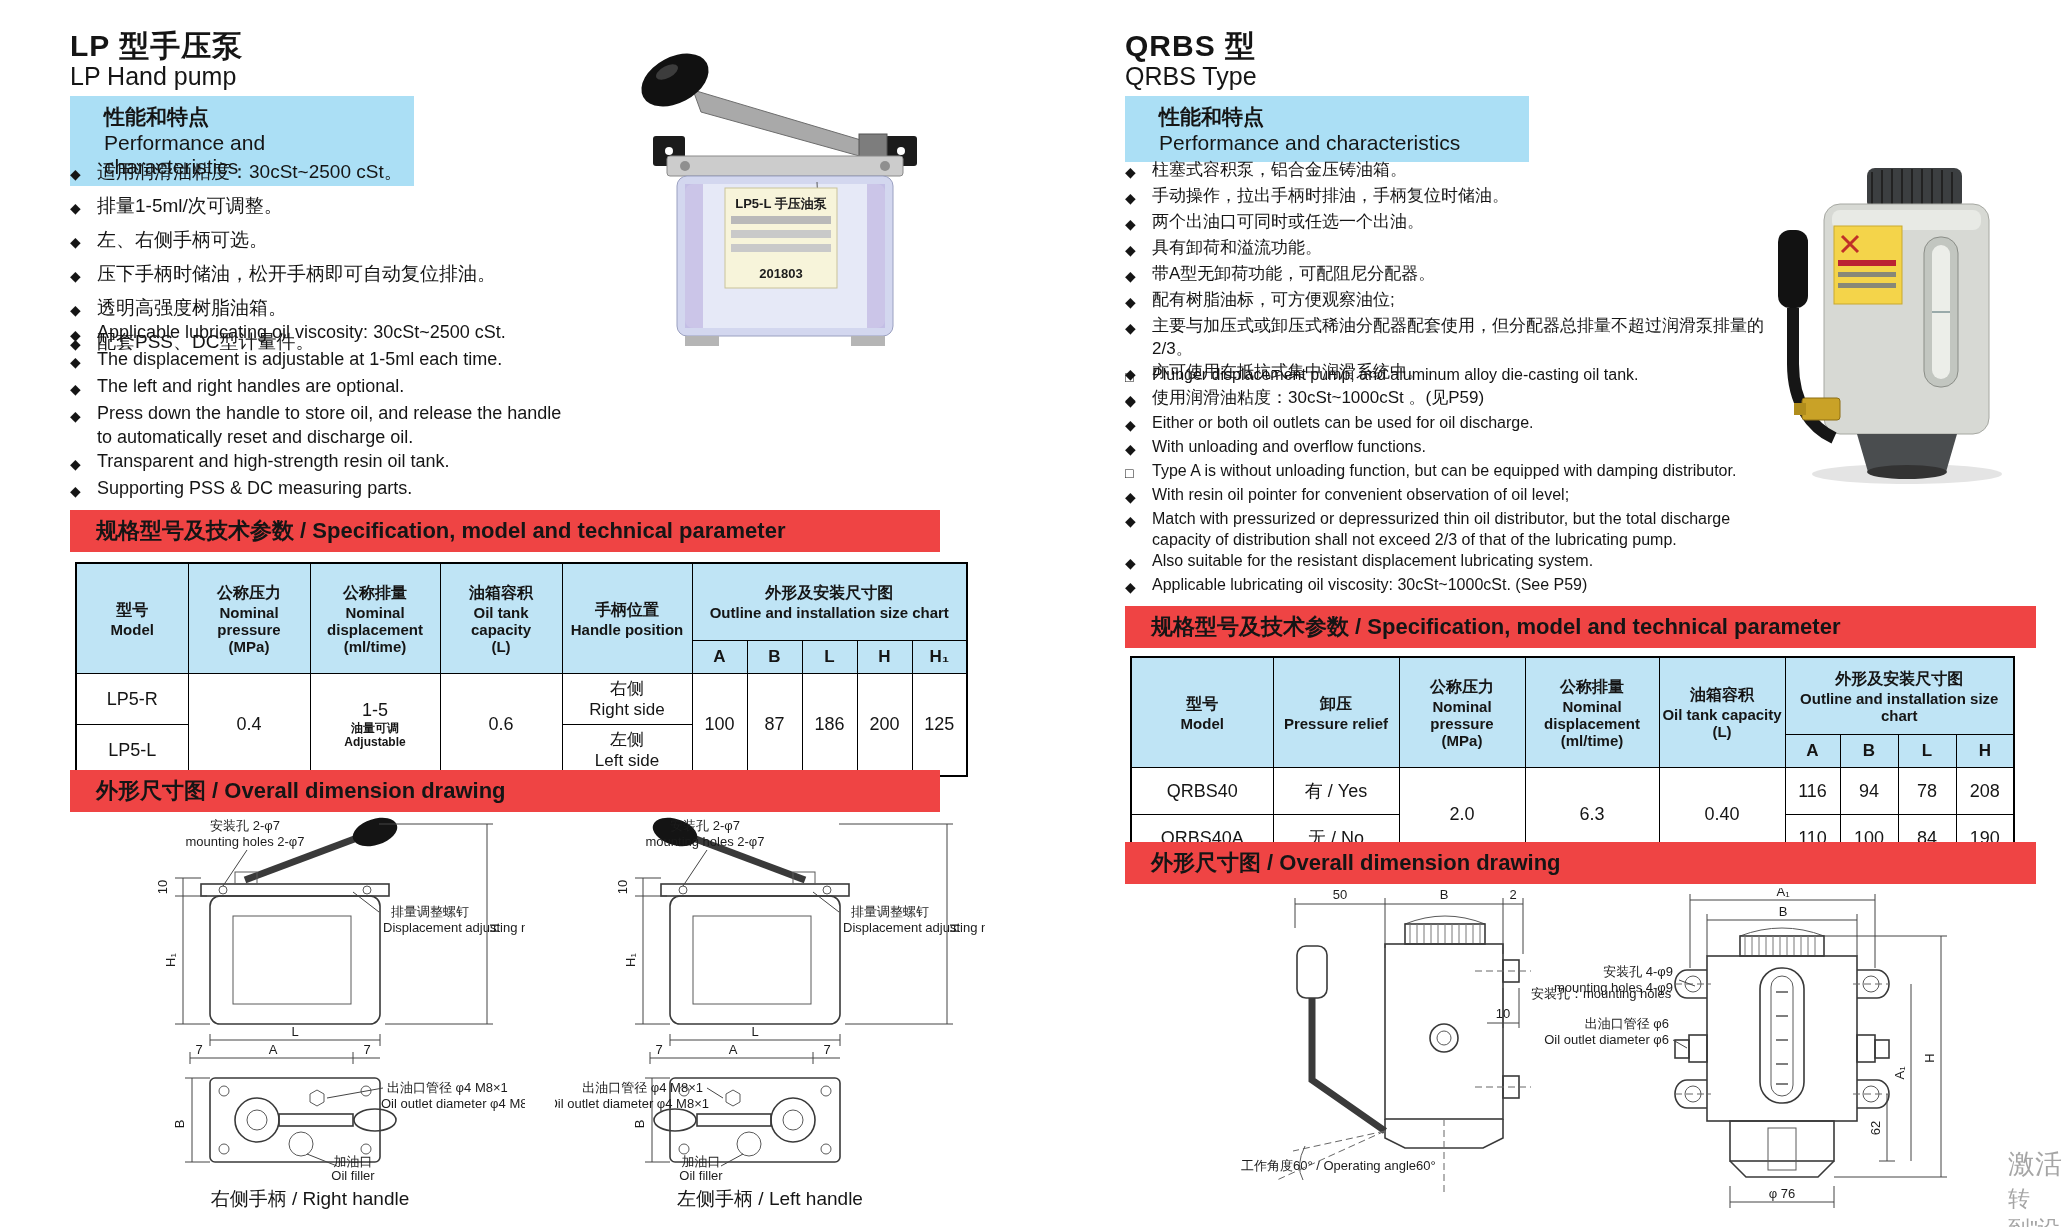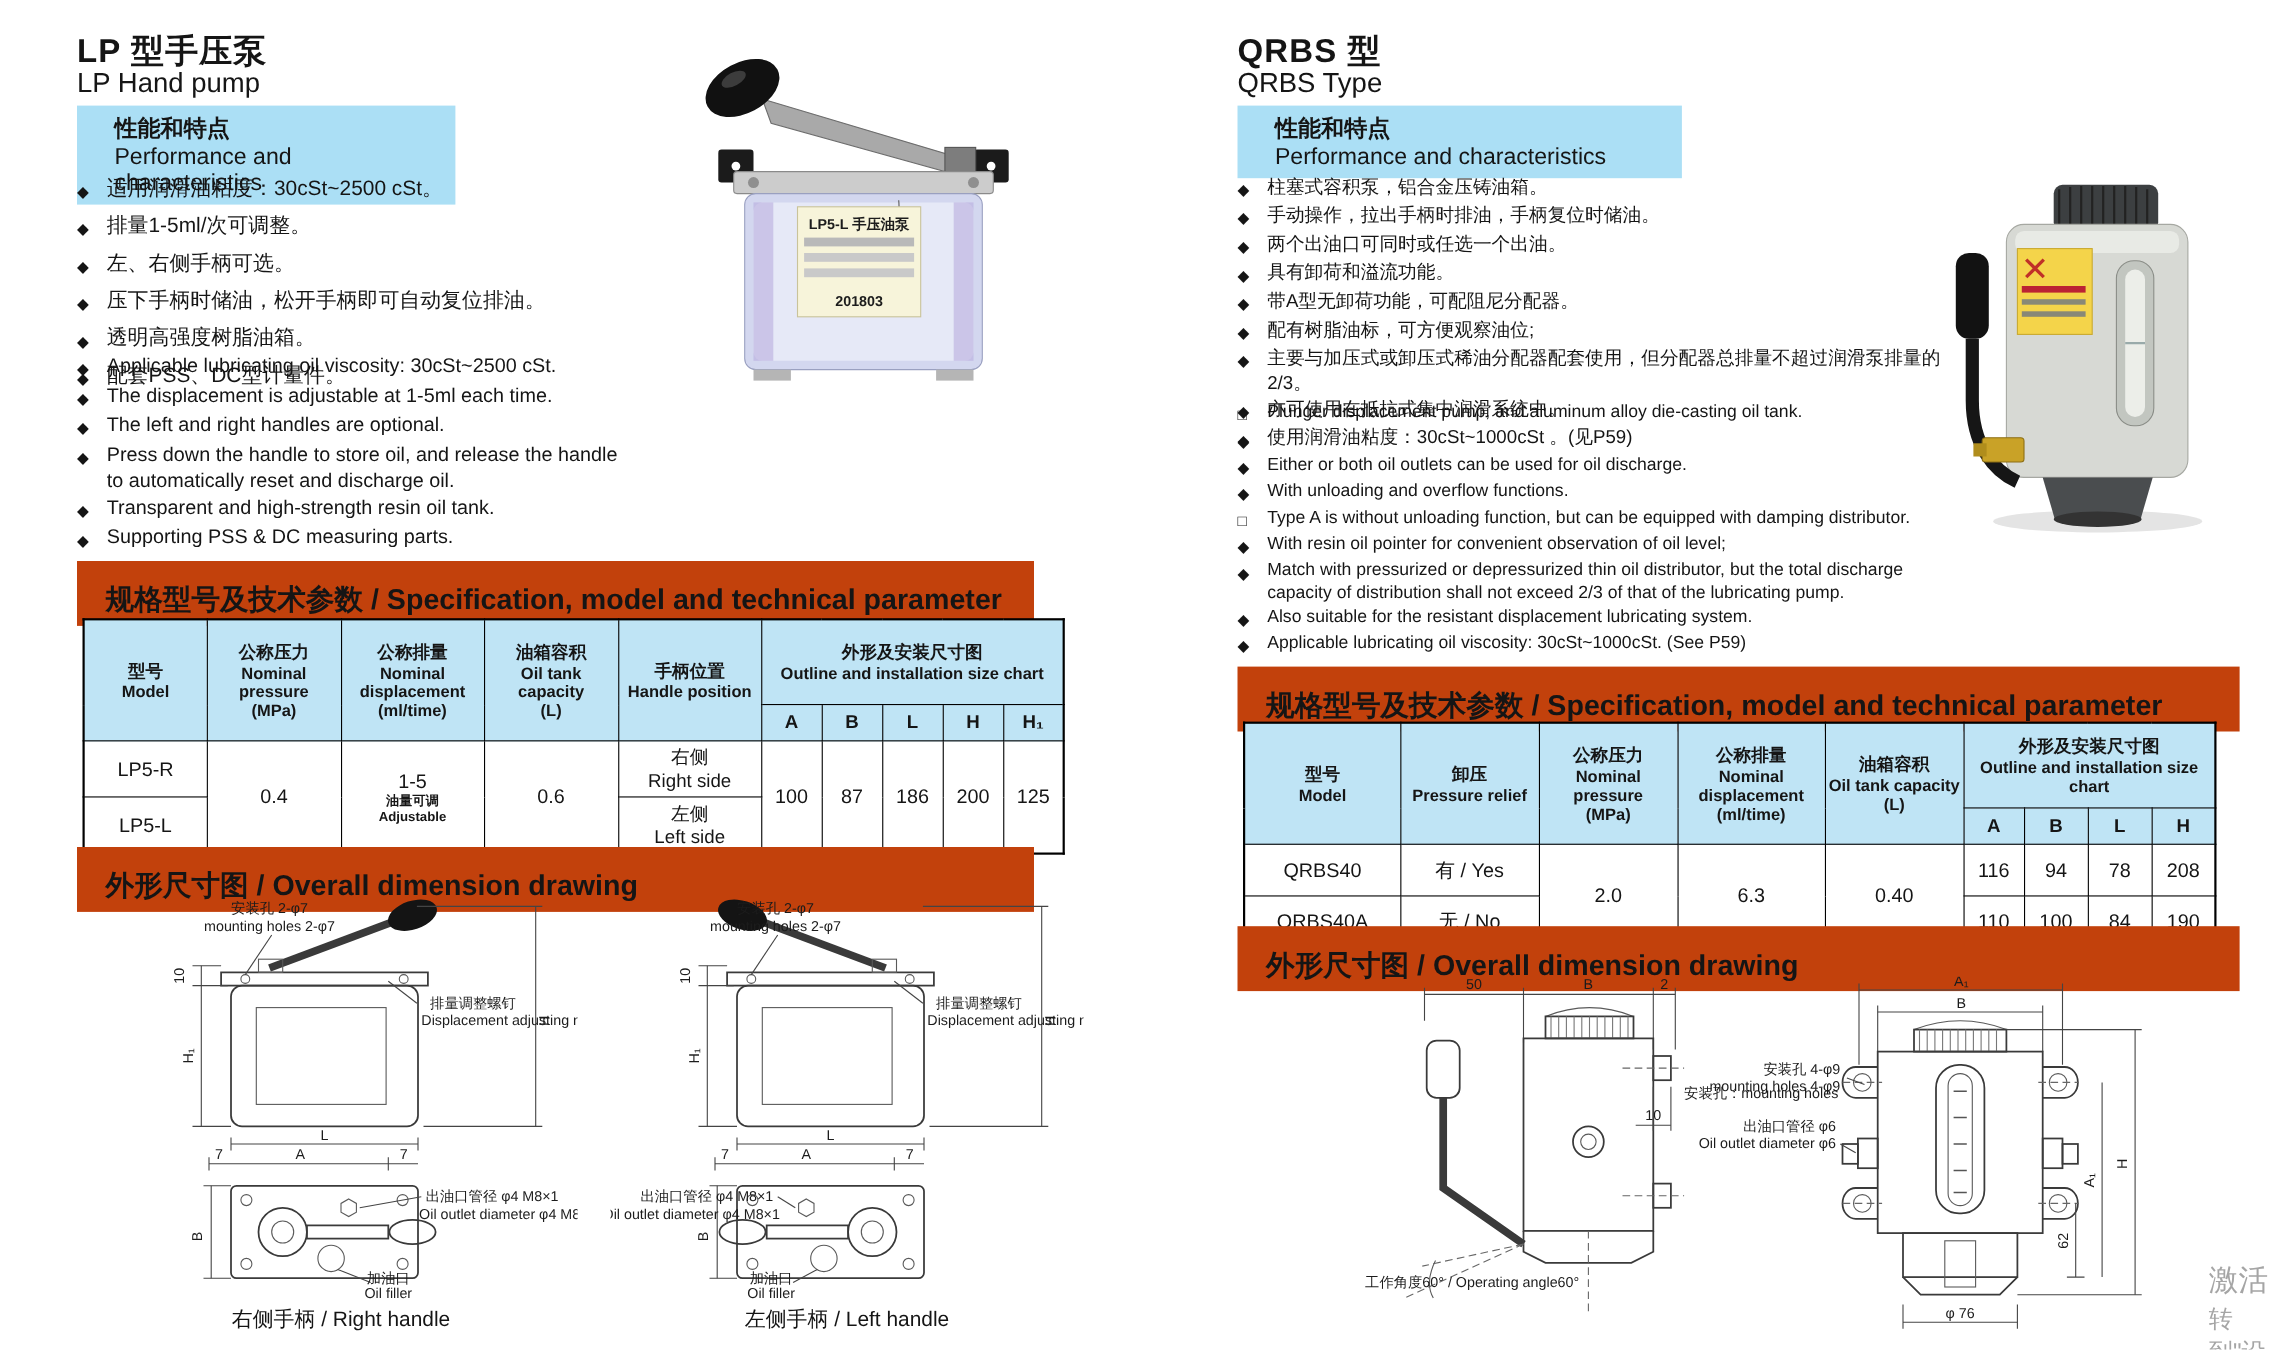--- a/index.html
+++ b/index.html
@@ -4,21 +4,21 @@
 <style>
   html,body{margin:0;padding:0}
   #page{position:relative;width:2071px;height:1227px;background:#fff;overflow:hidden;
         font-family:"Liberation Sans","DejaVu Sans",sans-serif;color:#151515}
   .abs{position:absolute}
   .tzh{font-size:30px;font-weight:bold;letter-spacing:1px}
   .ten{font-size:25px;font-weight:500}
   .perf-box{background:#abdff5;padding:7px 10px 7px 34px}
   .perf-box .l1{font-size:21px;font-weight:bold}
   .perf-box .l2{font-size:21px;font-weight:normal}
-  .bar{background:#c2410c;font-weight:bold;font-size:26px;padding:18px 0 6px 26px}
+  .bar{background:#ef4444;font-weight:bold;font-size:22px;padding:6px 0 6px 26px}
   ul.feat{list-style:none;margin:0;padding:0}
   .feat li{display:flex;align-items:flex-start}
   .feat .m{flex:none;width:27px;font-size:14px;padding-top:3px}
   .zhlist{font-size:19px;line-height:31px}
   .enlist{font-size:18px;line-height:24px}
   .zhlist2{font-size:17px;line-height:23px}
   .enlist2{font-size:16px;line-height:21px}
   .note{font-weight:bold;font-size:15px;line-height:22px;text-align:justify}
   table.spec{border-collapse:collapse;table-layout:fixed;text-align:center;border:2.5px solid #000}
   .spec th,.spec td{border:1.5px solid #000;padding:1px 2px;vertical-align:middle}

